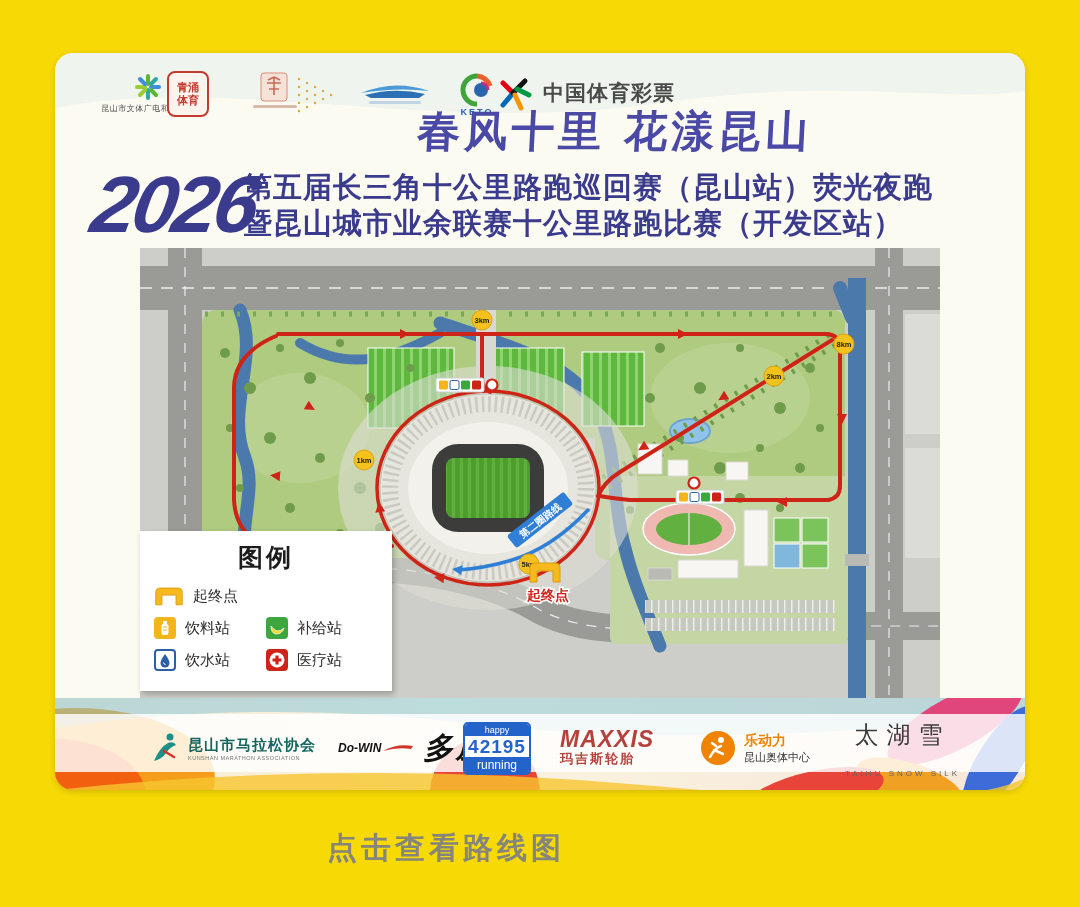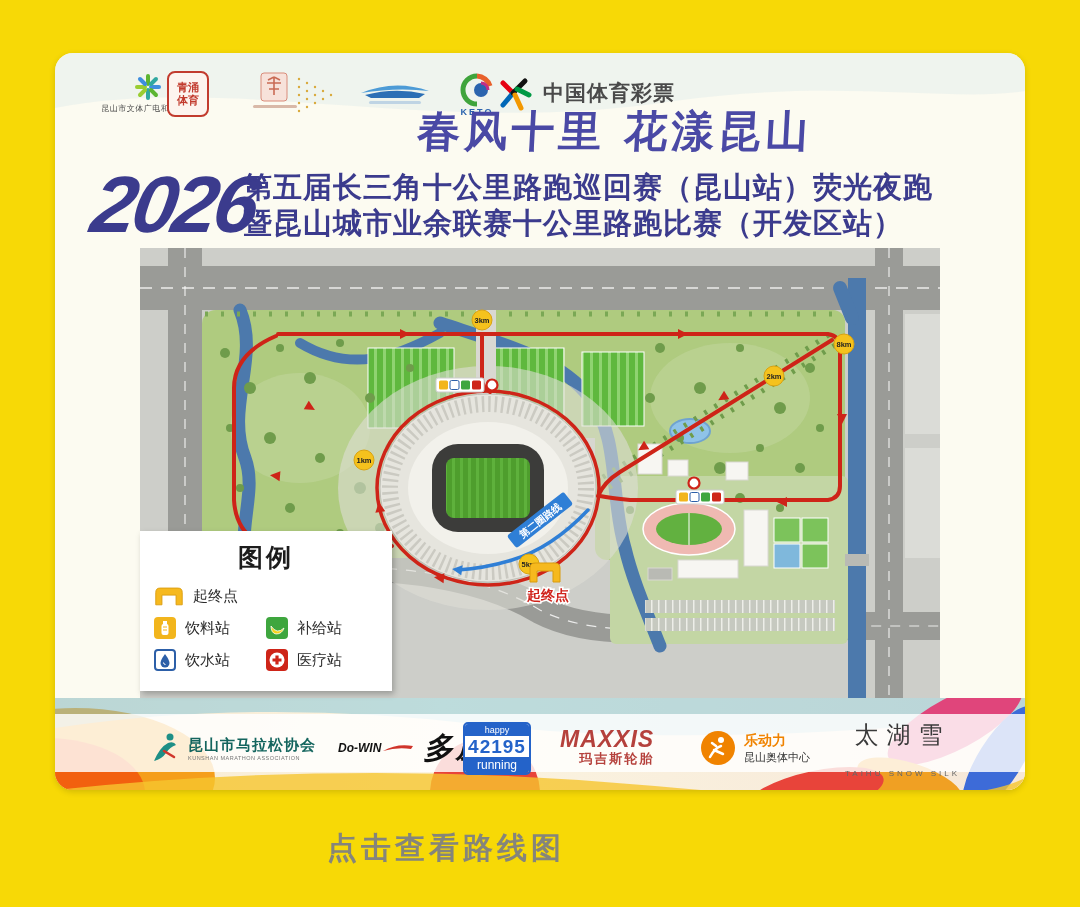--- a/index.html
+++ b/index.html
@@ -52,21 +52,21 @@
   .sp-assoc .en{font-size:5.5px;color:#777;letter-spacing:.5px;}
   .sp-dowin{left:283px;flex-direction:row;}
   .sp-dowin .latin{font-size:12px;font-weight:800;font-style:italic;color:#111;}
   .sp-dowin .cn{font-size:30px;font-weight:800;font-style:italic;color:#111;letter-spacing:2px;}
   .badge42195{left:408px;}
   .badge42195 .box{width:64px;border-radius:5px;overflow:hidden;border:2px solid #2463C9;}
   .badge42195 .r1{background:#2463C9;color:#fff;font-size:9px;text-align:center;padding:1px 0;}
   .badge42195 .r2{background:#fff;color:#2463C9;font-size:19px;font-weight:800;text-align:center;
                   letter-spacing:1px;line-height:21px;}
   .badge42195 .r3{background:#2463C9;color:#fff;font-size:12px;text-align:center;padding:1px 0;}
-  .sp-maxxis{left:505px;flex-direction:column;justify-content:center;align-items:flex-end;gap:0;}
+  .sp-maxxis{left:505px;flex-direction:column;justify-content:center;align-items:flex-start;gap:0;}
   .sp-maxxis .latin{font-size:23px;font-weight:800;font-style:italic;color:#B5413C;letter-spacing:1px;line-height:22px;}
   .sp-maxxis .cn{font-size:13px;font-weight:700;color:#B5413C;letter-spacing:2px;}
   .sp-ldl{left:645px;}
   .sp-ldl .t1{font-size:14px;font-weight:800;color:#F08300;}
   .sp-ldl .t2{font-size:11px;color:#333;}
   .sp-taihu{left:790px;flex-direction:column;justify-content:center;gap:18px;}
   .sp-taihu .cn{font-size:24px;color:#3A3A3A;letter-spacing:8px;font-family:"DejaVu Serif","Liberation Serif",serif;}
   .sp-taihu .en{font-size:8px;color:#666;letter-spacing:3px;}
   
   .footer{position:absolute;left:12px;top:828px;width:868px;text-align:center;

